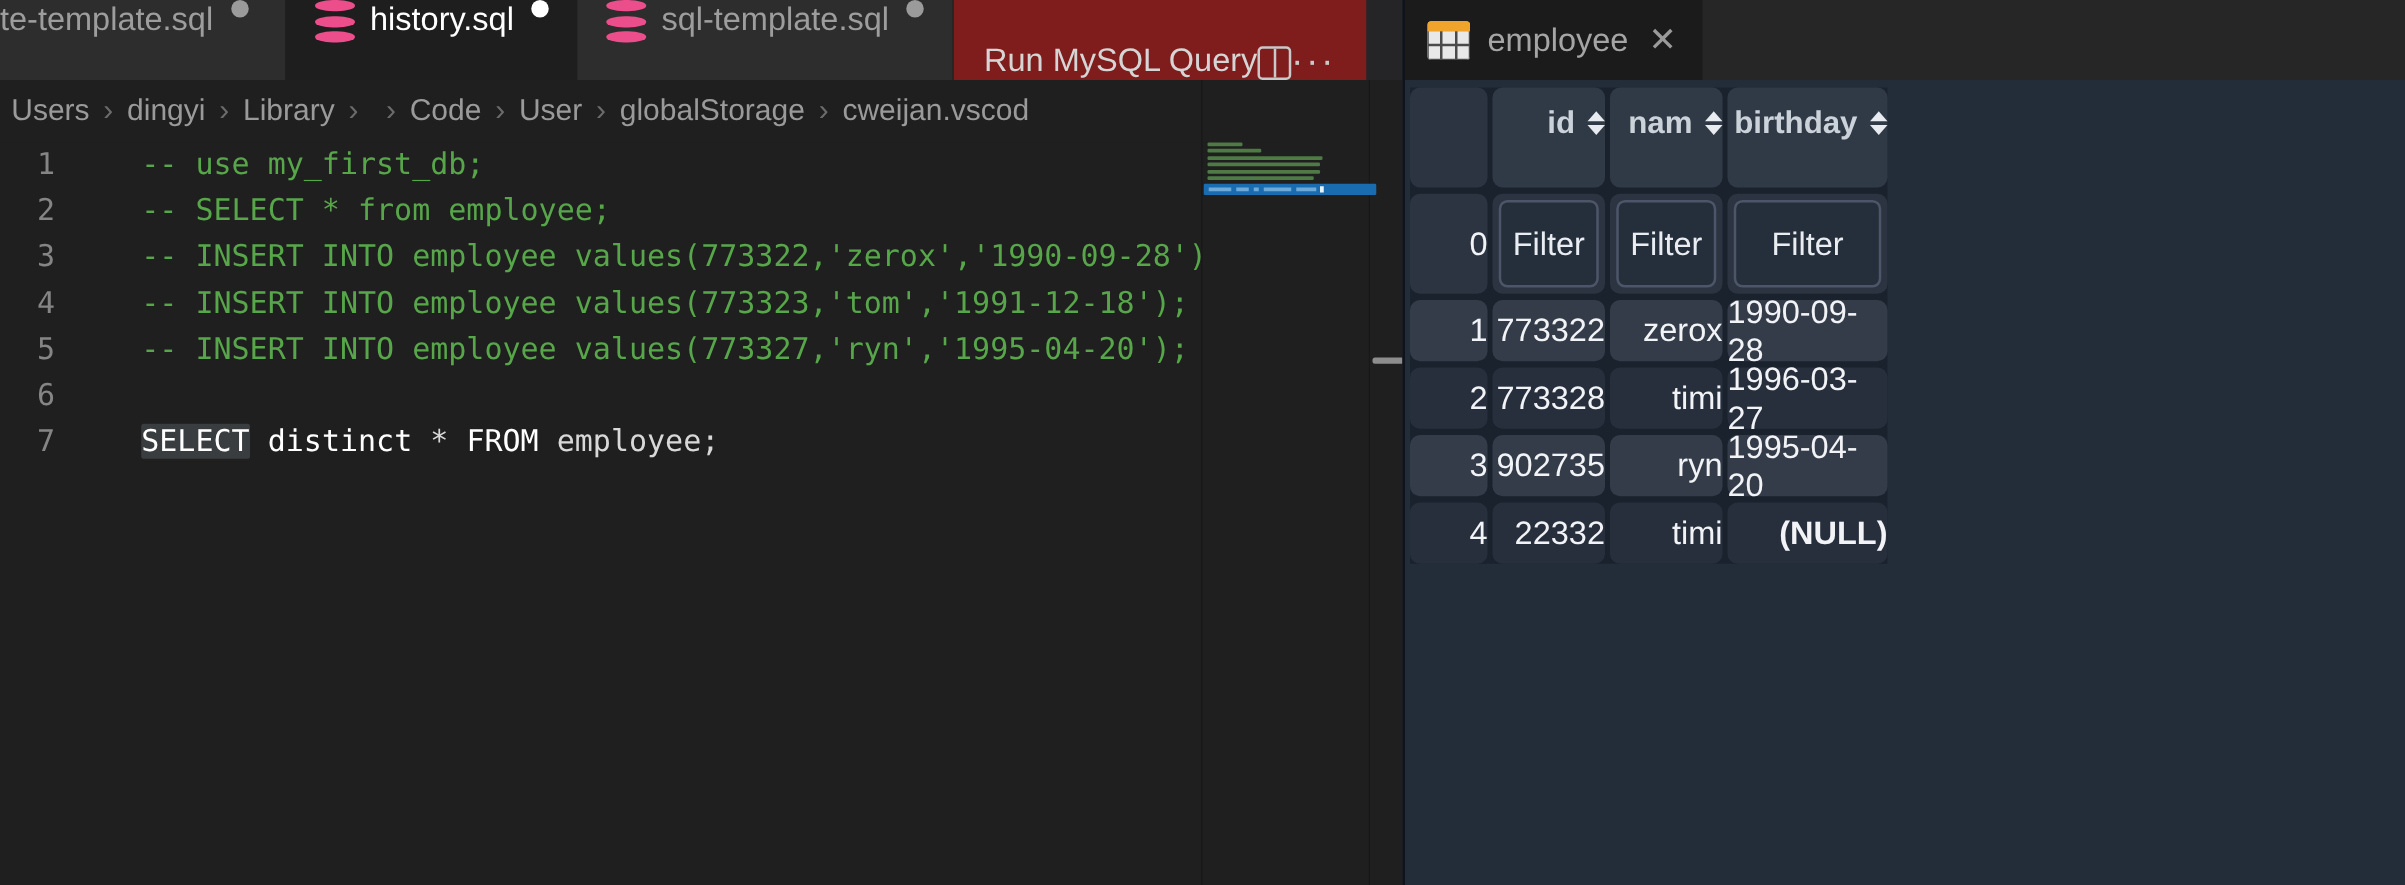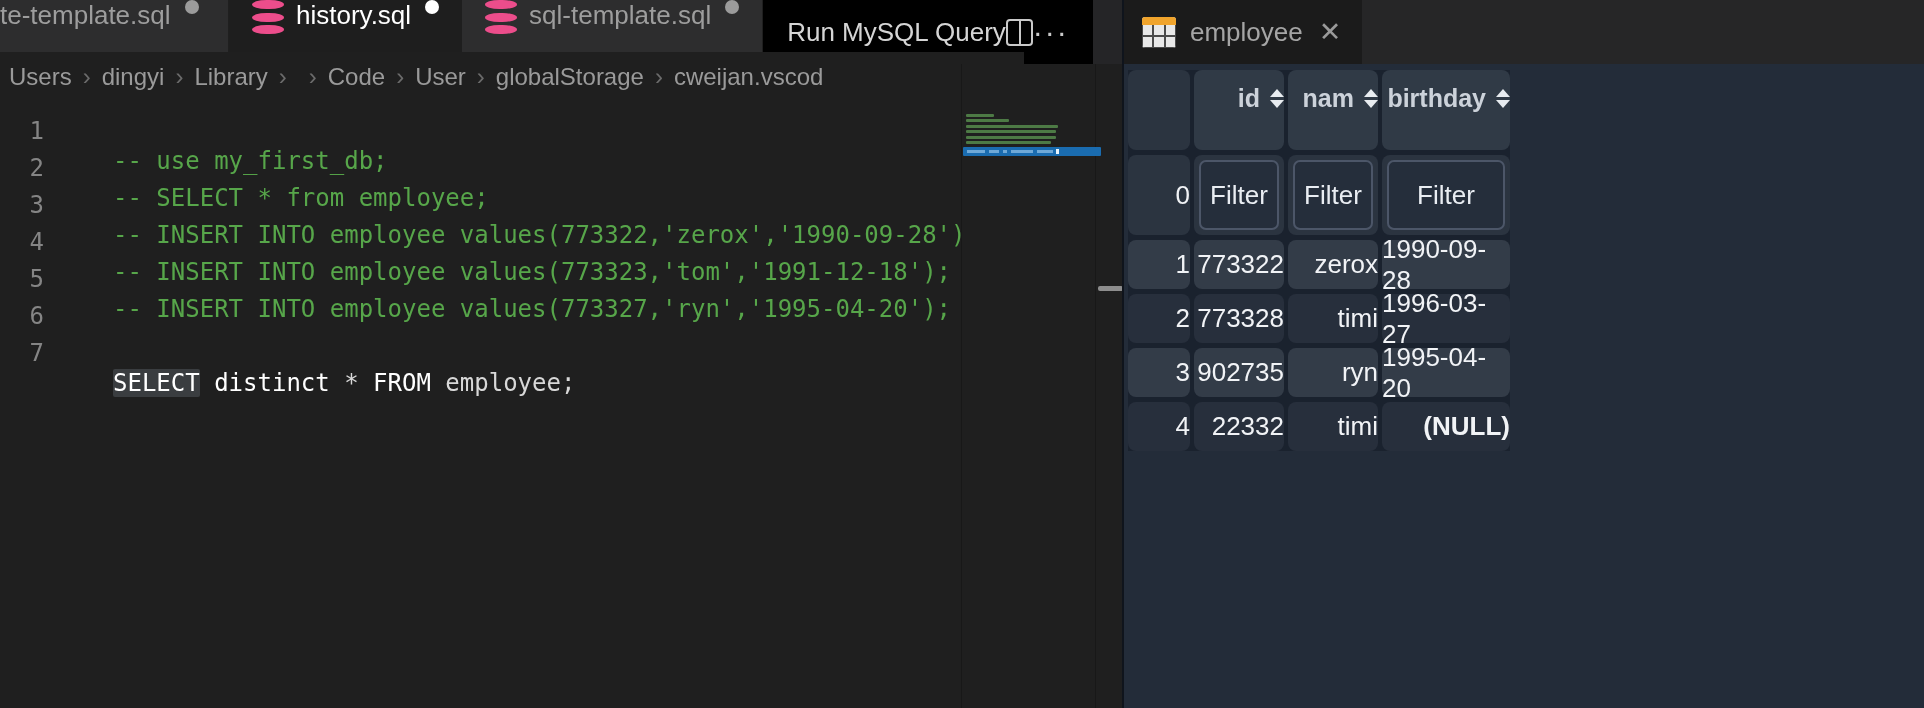--- a/index.html
+++ b/index.html
@@ -11,36 +11,36 @@
   .editor-group{position:absolute;left:0;top:0;width:1122px;height:708px;background:#1f1f1f;overflow:hidden;}
   .tabbar{position:absolute;left:0;top:0;width:1122px;height:64px;background:#252527;display:flex;align-items:stretch;}
   .tab{display:flex;align-items:flex-start;gap:12px;padding:0 23px;background:#2d2d2e;color:#9d9d9d;
        font-size:26px;white-space:nowrap;overflow:hidden;flex:none;border-right:1px solid #1f1f1f;}
   .tab.first{width:229px;padding-left:0;}
   .tab.active{background:#1e1e1e;color:#ffffff;border-right:none;}
   .db-icon{width:32px;height:34px;display:flex;flex-direction:column;justify-content:space-between;flex:none;}
   .db-icon span{display:block;height:9px;background:#ec4d8b;border-radius:16px/5px;}
   .dirty-dot{width:14px;height:14px;border-radius:50%;background:#9b9b9b;flex:none;margin-left:2px;}
   .tab.active .dirty-dot{background:#ffffff;}
-  .tab-actions{display:flex;align-items:center;padding:0 24px;color:#d5d5d5;background:#000000;}
+  .tab-actions{display:flex;align-items:flex-end;padding:0 24px;color:#d5d5d5;background:#7f1d1d;}
   .run-query{font-size:26px;color:#d5d5d5;cursor:pointer;}
   .split-icon{width:27px;height:27px;border:2px solid #c9c9c9;border-radius:4px;position:relative;}
   .split-icon::after{content:"";position:absolute;left:50%;top:0;bottom:0;width:2px;background:#c9c9c9;}
   .more-icon{font-size:30px;color:#c9c9c9;letter-spacing:2px;line-height:1;}
 
-  .breadcrumb{position:absolute;left:0;top:52px;width:1024px;height:50px;display:flex;align-items:center;
+  .breadcrumb{position:absolute;left:0;top:64px;width:1024px;height:50px;display:flex;align-items:center;
               padding-left:9px;font-size:24px;color:#9a9a9a;white-space:nowrap;overflow:hidden;background:#1f1f1f;}
   .breadcrumb .sep{color:#6b6b6b;margin:0 11px;font-size:24px;}
 
   
   .code-area{position:absolute;left:0;top:113px;width:961px;height:560px;overflow:hidden;
              font-family:"DejaVu Sans Mono",monospace;font-size:24px;}
   .code-line{display:flex;height:37px;line-height:37px;white-space:pre;}
   .gutter{width:44px;text-align:right;color:#858585;flex:none;}
-  .ltext{padding-left:69px;flex:none;margin-top:30px;}
+  .ltext{padding-left:69px;flex:none;}
   .tok-c{color:#57a64a;}
   .tok-k{color:#ffffff;}
   .tok-p{color:#d8d8d8;}
   .tok-hl{background:rgba(130,140,150,.28);border-radius:2px;}
 
   .vline{position:absolute;top:64px;bottom:0;width:1px;background:#181818;}
   .minimap{position:absolute;left:963px;top:114px;width:138px;height:46px;}
   .mm-bar{position:absolute;left:3px;height:3px;background:#4d7a45;border-radius:1px;}
   .mm-slider{position:absolute;left:0;width:138px;height:9px;background:#1a6cb0;border-radius:1px;overflow:hidden;}
   .mm-slider i{position:absolute;top:3px;height:3px;background:#6fa9d8;}

